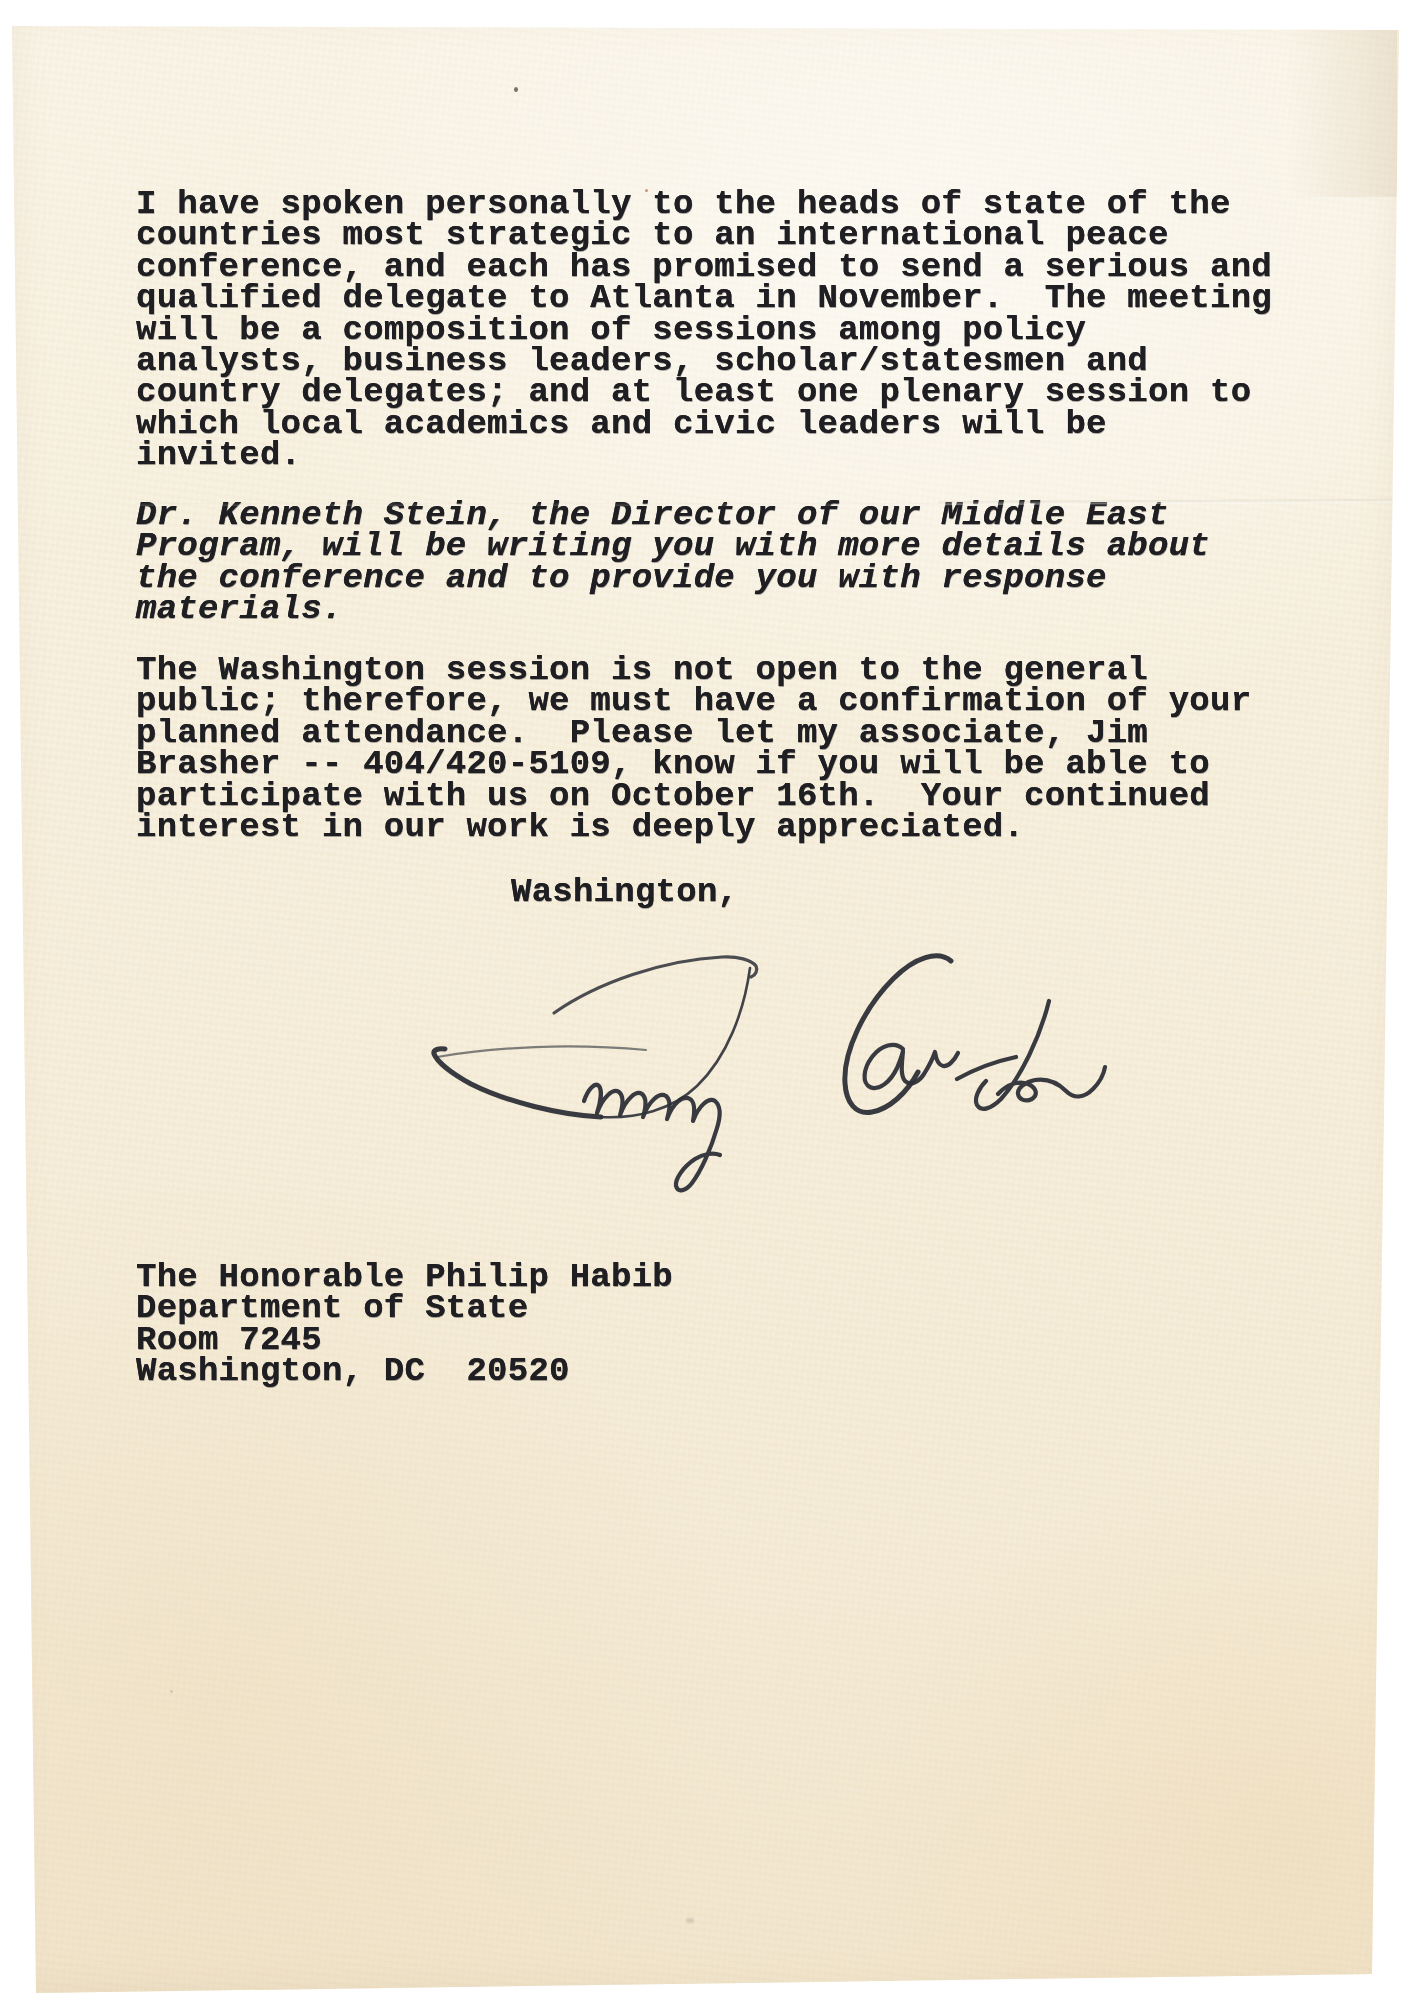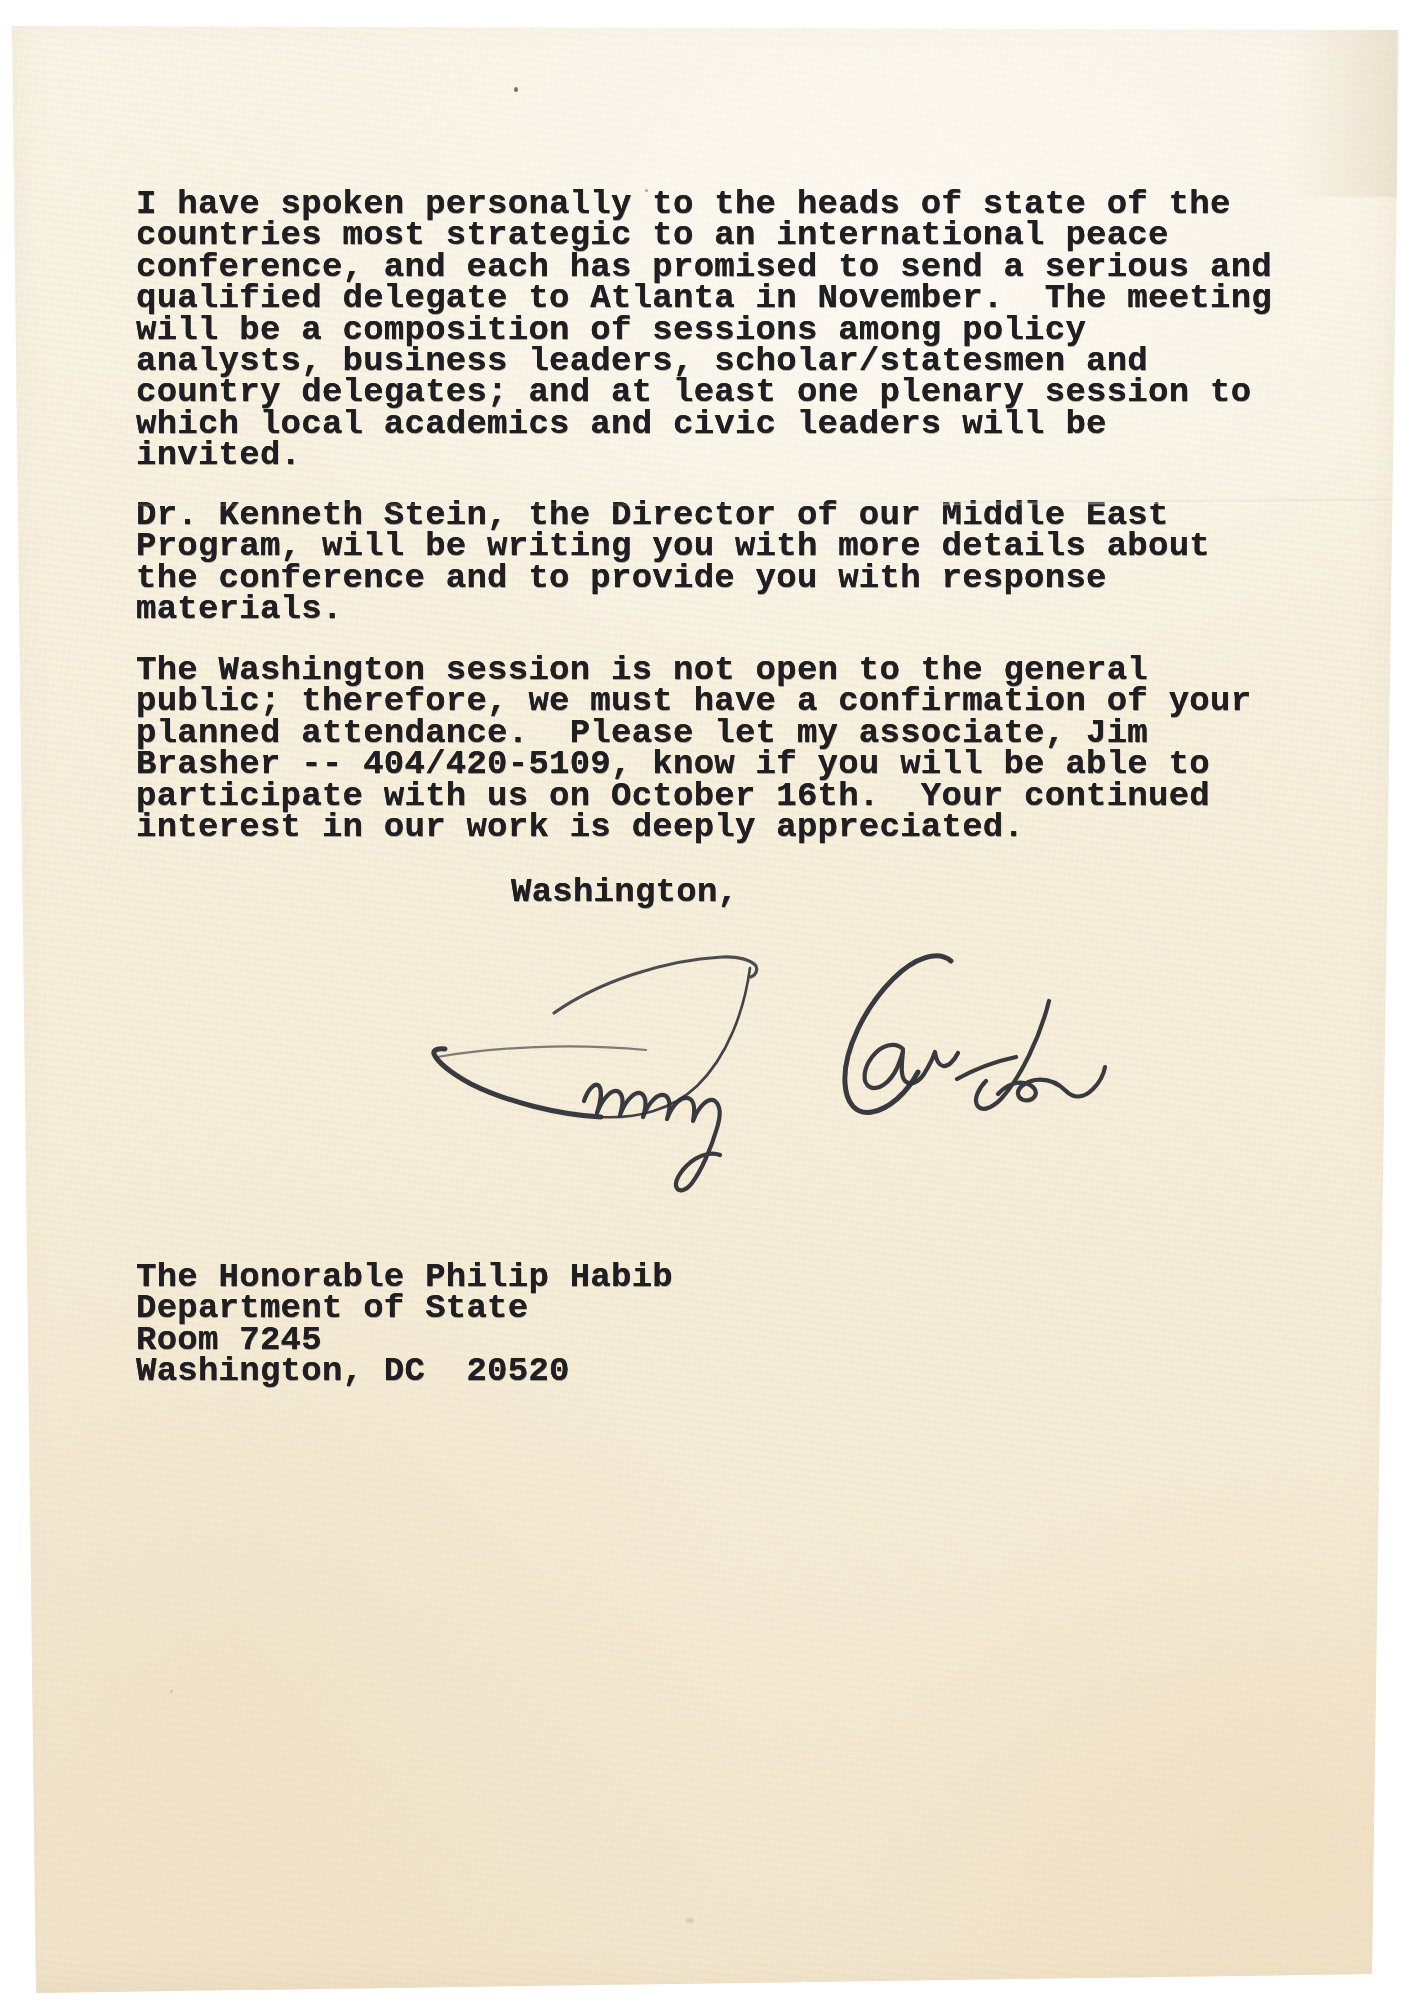--- a/index.html
+++ b/index.html
@@ -22,21 +22,21 @@
   }
   .typed{
     position:absolute;margin:0;white-space:pre;
     font-family:"Liberation Mono","DejaVu Sans Mono",monospace;
     font-weight:700;
     font-size:34px;line-height:31.4px;letter-spacing:0.25px;
     color:#1f1f23;
     text-shadow:0 0 0.6px rgba(31,31,35,0.9), 0.4px 0.5px 0.6px rgba(25,25,28,0.38);
   }
   .p1{left:136px;top:189px;}
-  .p2{left:136px;top:500px;}
+  .p2{left:136px;top:500px;font-style:italic;}
   .p3{left:136px;top:655px;}
   .closing{left:511px;top:877px;}
   .recipient{left:136px;top:1242px;margin-top:20px;}
   .signature{position:absolute;left:390px;top:925px;width:730px;height:285px;}
   .sig-stroke{fill:none;stroke:#2d3038;stroke-linecap:round;stroke-linejoin:round;}
   .crease{
     position:absolute;left:938px;top:500px;width:460px;height:4px;
     background:linear-gradient(to bottom, rgba(140,120,90,0.14), rgba(255,255,255,0.50));
     transform:rotate(-0.3deg);opacity:.85;
   }

